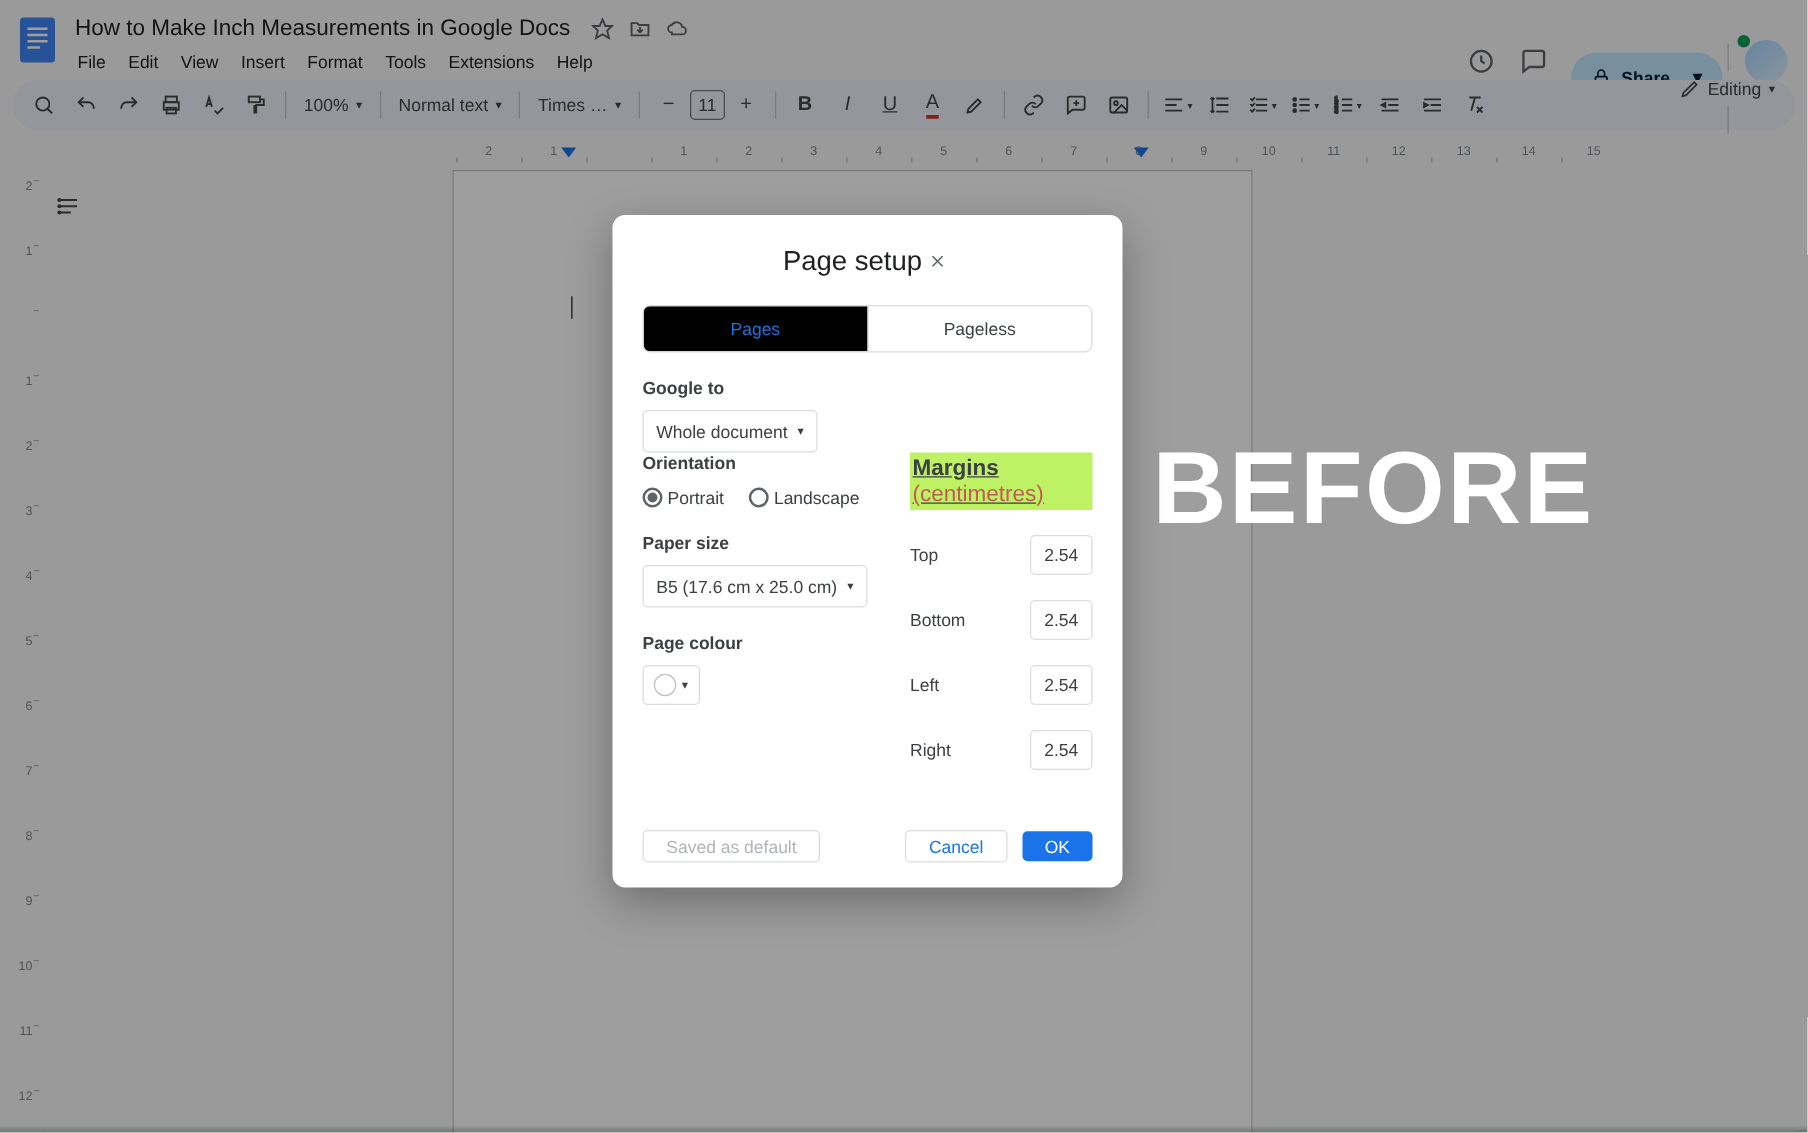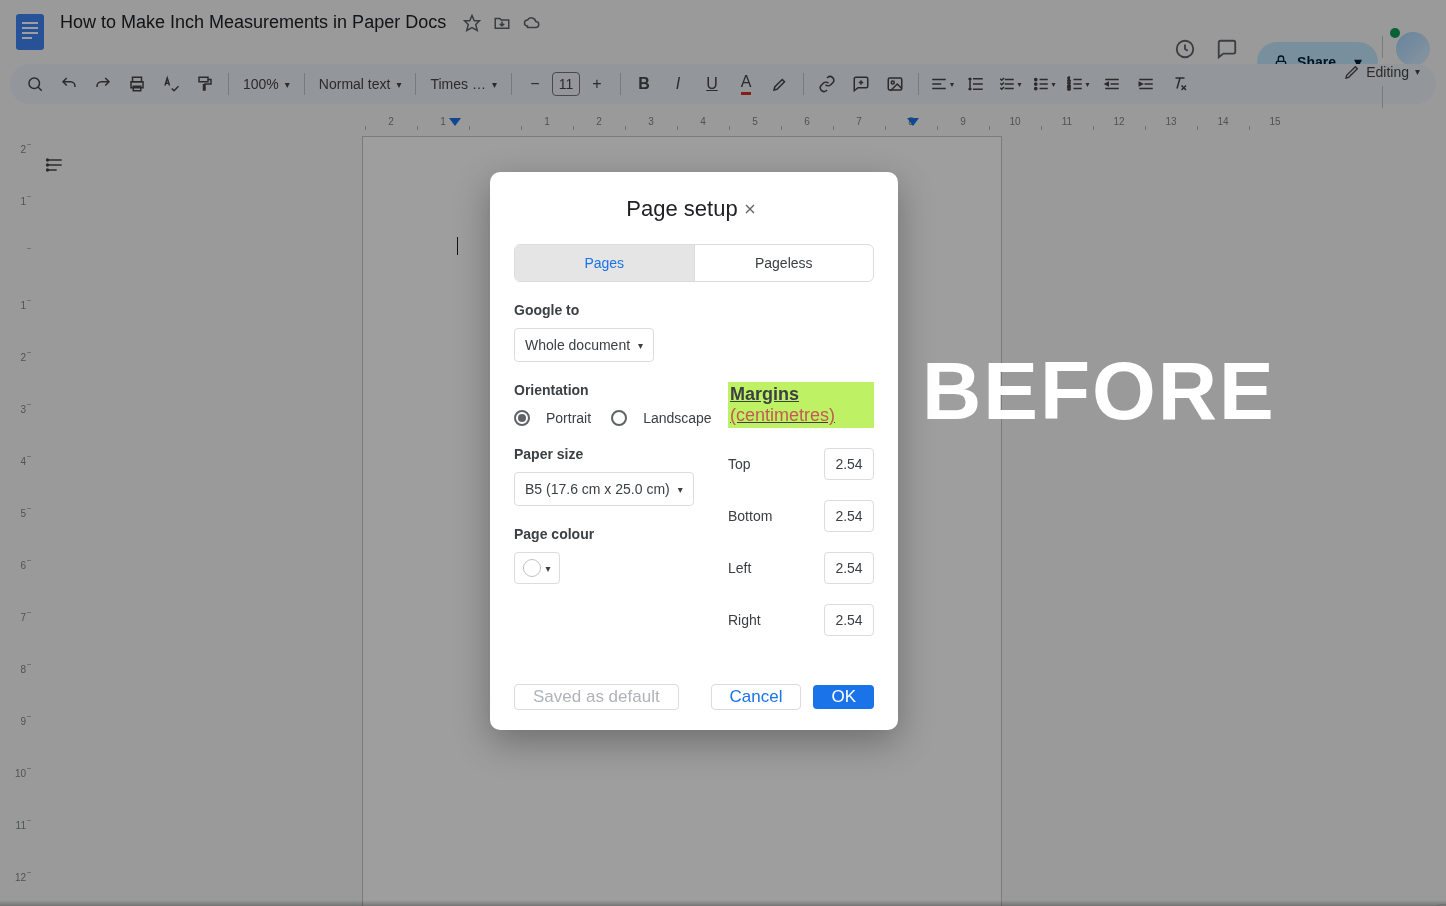--- a/index.html
+++ b/index.html
@@ -57,48 +57,48 @@
 
   .before-text { position:absolute; left: 922px; top: 344px; font-size: 82px; font-weight: 800; letter-spacing: 2px; color:#fff; z-index: 40; }
 
   
   .modal { position:absolute; left: 490px; top: 172px; width: 408px; background:#fff; border-radius: 10px; box-shadow: 0 12px 36px rgba(0,0,0,0.3); z-index: 50; padding: 24px 24px 20px 24px; }
   .modal .title-row2 { display:flex; align-items:center; justify-content:center; }
   .modal .mtitle { font-size: 22px; color:#202124; font-family: "Google Sans", Arial, sans-serif; }
   .modal .close { width:24px; height:24px; color:#5f6368; display:flex; align-items:center; justify-content:center; cursor:pointer; }
   .seg { display:flex; border:1px solid #dadce0; border-radius: 6px; overflow:hidden; margin-top: 22px; }
   .seg .tab { flex:1; text-align:center; padding: 10px 0; font-size: 14px; color:#3c4043; cursor:pointer; }
-  .seg .tab.active { background:#e5e5e5; color:#1a73e8; font-weight:500; }
+  .seg .tab.active { background:#000000; color:#1a73e8; font-weight:500; }
   .seg .tab + .tab { border-left: 1px solid #dadce0; }
 
   .section-label { font-size: 14px; font-weight: 600; color:#3c4043; margin-top: 20px; }
   .dropdown { margin-top: 10px; display:inline-flex; align-items:center; border:1px solid #dadce0; border-radius:4px; padding: 8px 10px; font-size:14px; color:#3c4043; gap:8px; cursor:pointer; }
   .dropdown .dd { font-size:10px; color:#3c4043; }
 
-  .two-col { display:flex; margin-top: 20px; gap: 24px; }
+  .two-col { display:flex; gap: 24px; }
   .left-col { width: 190px; }
   .right-col { flex:1; }
 
   .radio-row { display:flex; gap: 20px; margin-top: 12px; }
-  .radio-opt { display:flex; align-items:flex-end; gap:16px; font-size:14px; color:#3c4043; cursor:pointer; }
+  .radio-opt { display:flex; align-items:flex-end; gap:4px; font-size:14px; color:#3c4043; cursor:pointer; }
   .radio { width:16px; height:16px; border:2px solid #5f6368; border-radius:50%; display:inline-flex; align-items:center; justify-content:center; }
   .radio.sel::after { content:""; width:8px; height:8px; border-radius:50%; background:#5f6368; }
 
   .margins-heading { display:inline-block; background:#bef264; font-size:18px; color:#3c4043; padding: 2px 2px; font-weight:600;text-decoration:underline; }
   .margins-heading .units { color:#c45a55; font-weight:400; }
   .margin-row { display:flex; align-items:center; justify-content:space-between; margin-top: 20px; gap: 8px; }
   .margin-row label { font-size:14px; color:#3c4043; }
   .margin-row input { width: 50px; height:32px; border:1px solid #dadce0; border-radius:4px; text-align:center; font-size:14px; color:#3c4043; }
 
   .color-swatch { margin-top:10px; width:46px; height:32px; border:1px solid #dadce0; border-radius:4px; display:flex; align-items:center; justify-content:center; gap:4px; cursor:pointer; }
   .color-swatch .circle { width:18px;height:18px;border:1px solid #bdc1c6;border-radius:50%;background:#fff; }
   .color-swatch .dd { font-size:10px; color:#3c4043; }
 
   .modal-actions { display:flex; align-items:center; margin-top: 48px; gap: 12px; }
-  .btn { height:18px; border-radius:4px; font-size:17px; padding: 12px 18px; display:flex; align-items:center; cursor:pointer; }
+  .btn { height:18px; border-radius:4px; font-size:14px; padding: 12px 18px; display:flex; align-items:center; cursor:pointer; }
   .btn.ghost { border:1px solid #dadce0; color:#b0b3b8; background:#fff; }
   .btn.flat { border:1px solid #dadce0; color:#1a73e8; background:#fff; }
   .btn.primary { background:#1a73e8; color:#fff; font-weight:500; }
   .modal-actions .spacer { flex:1; }
 
   .side-expander { position:absolute; right: -2px; top: 790px; width: 28px; height: 48px; background:#fff; border:1px solid #dadce0; border-right:none; border-radius: 24px 0 0 24px; display:flex; align-items:center; justify-content:center; z-index:25; color:#5f6368; }
 
   .bottom-shadow { position:absolute; left:0; right:0; bottom:0; height:6px; background: linear-gradient(to top, rgba(0,0,0,0.25), rgba(0,0,0,0)); z-index:26; }
 </style>
 </head>
@@ -111,37 +111,47 @@
       <svg viewBox="0 0 32 40">
           <rect x="2" y="2" width="28" height="36" rx="3" fill="#4285f4"></rect>
           <rect x="8" y="10" width="16" height="2" fill="#fff"></rect>
           <rect x="8" y="15" width="16" height="2" fill="#fff"></rect>
           <rect x="8" y="20" width="16" height="2" fill="#fff"></rect>
           <rect x="8" y="25" width="10" height="2" fill="#fff"></rect>
         </svg>
     </div>
     <div class="title-block">
       <div class="title-row">
-        <span class="doc-title">How to Make Inch Measurements in Paper Docs</span>
+        <span class="doc-title">How to Make Inch Measurements in Google Docs</span>
         <span class="title-icon">
             <svg width="18" height="18" viewBox="0 0 24 24" fill="none" stroke="#5f6368" stroke-width="2">
               <polygon points="12 2 15 9 22 9 17 14 19 22 12 18 5 22 7 14 2 9 9 9"></polygon>
             </svg>
           </span>
         <span class="title-icon">
             <svg width="18" height="18" viewBox="0 0 24 24" fill="none" stroke="#5f6368" stroke-width="2">
               <path d="M3 6h6l2 2h10v11H3z"></path>
               <path d="M12 10v6m0 0l-3-3m3 3l3-3"></path>
             </svg>
           </span>
         <span class="title-icon">
             <svg width="20" height="18" viewBox="0 0 24 24" fill="none" stroke="#5f6368" stroke-width="2">
               <path d="M6 16a4 4 0 010-8 6 6 0 0111 2 4 4 0 010 8H6z"></path>
             </svg>
           </span>
+      </div>
+      <div class="menubar">
+        <span class="menu-item">File</span>
+        <span class="menu-item">Edit</span>
+        <span class="menu-item">View</span>
+        <span class="menu-item">Insert</span>
+        <span class="menu-item">Format</span>
+        <span class="menu-item">Tools</span>
+        <span class="menu-item">Extensions</span>
+        <span class="menu-item">Help</span>
       </div>
     </div>
     <div class="header-right">
       <span class="hr-icon">
           <svg width="22" height="22" viewBox="0 0 24 24" fill="none" stroke="#5f6368" stroke-width="2">
             <path d="M3 12a9 9 0 109-9 9 9 0 00-9 9z"></path>
             <path d="M12 7v5l3 2"></path>
           </svg>
         </span>
       <span class="hr-icon">

